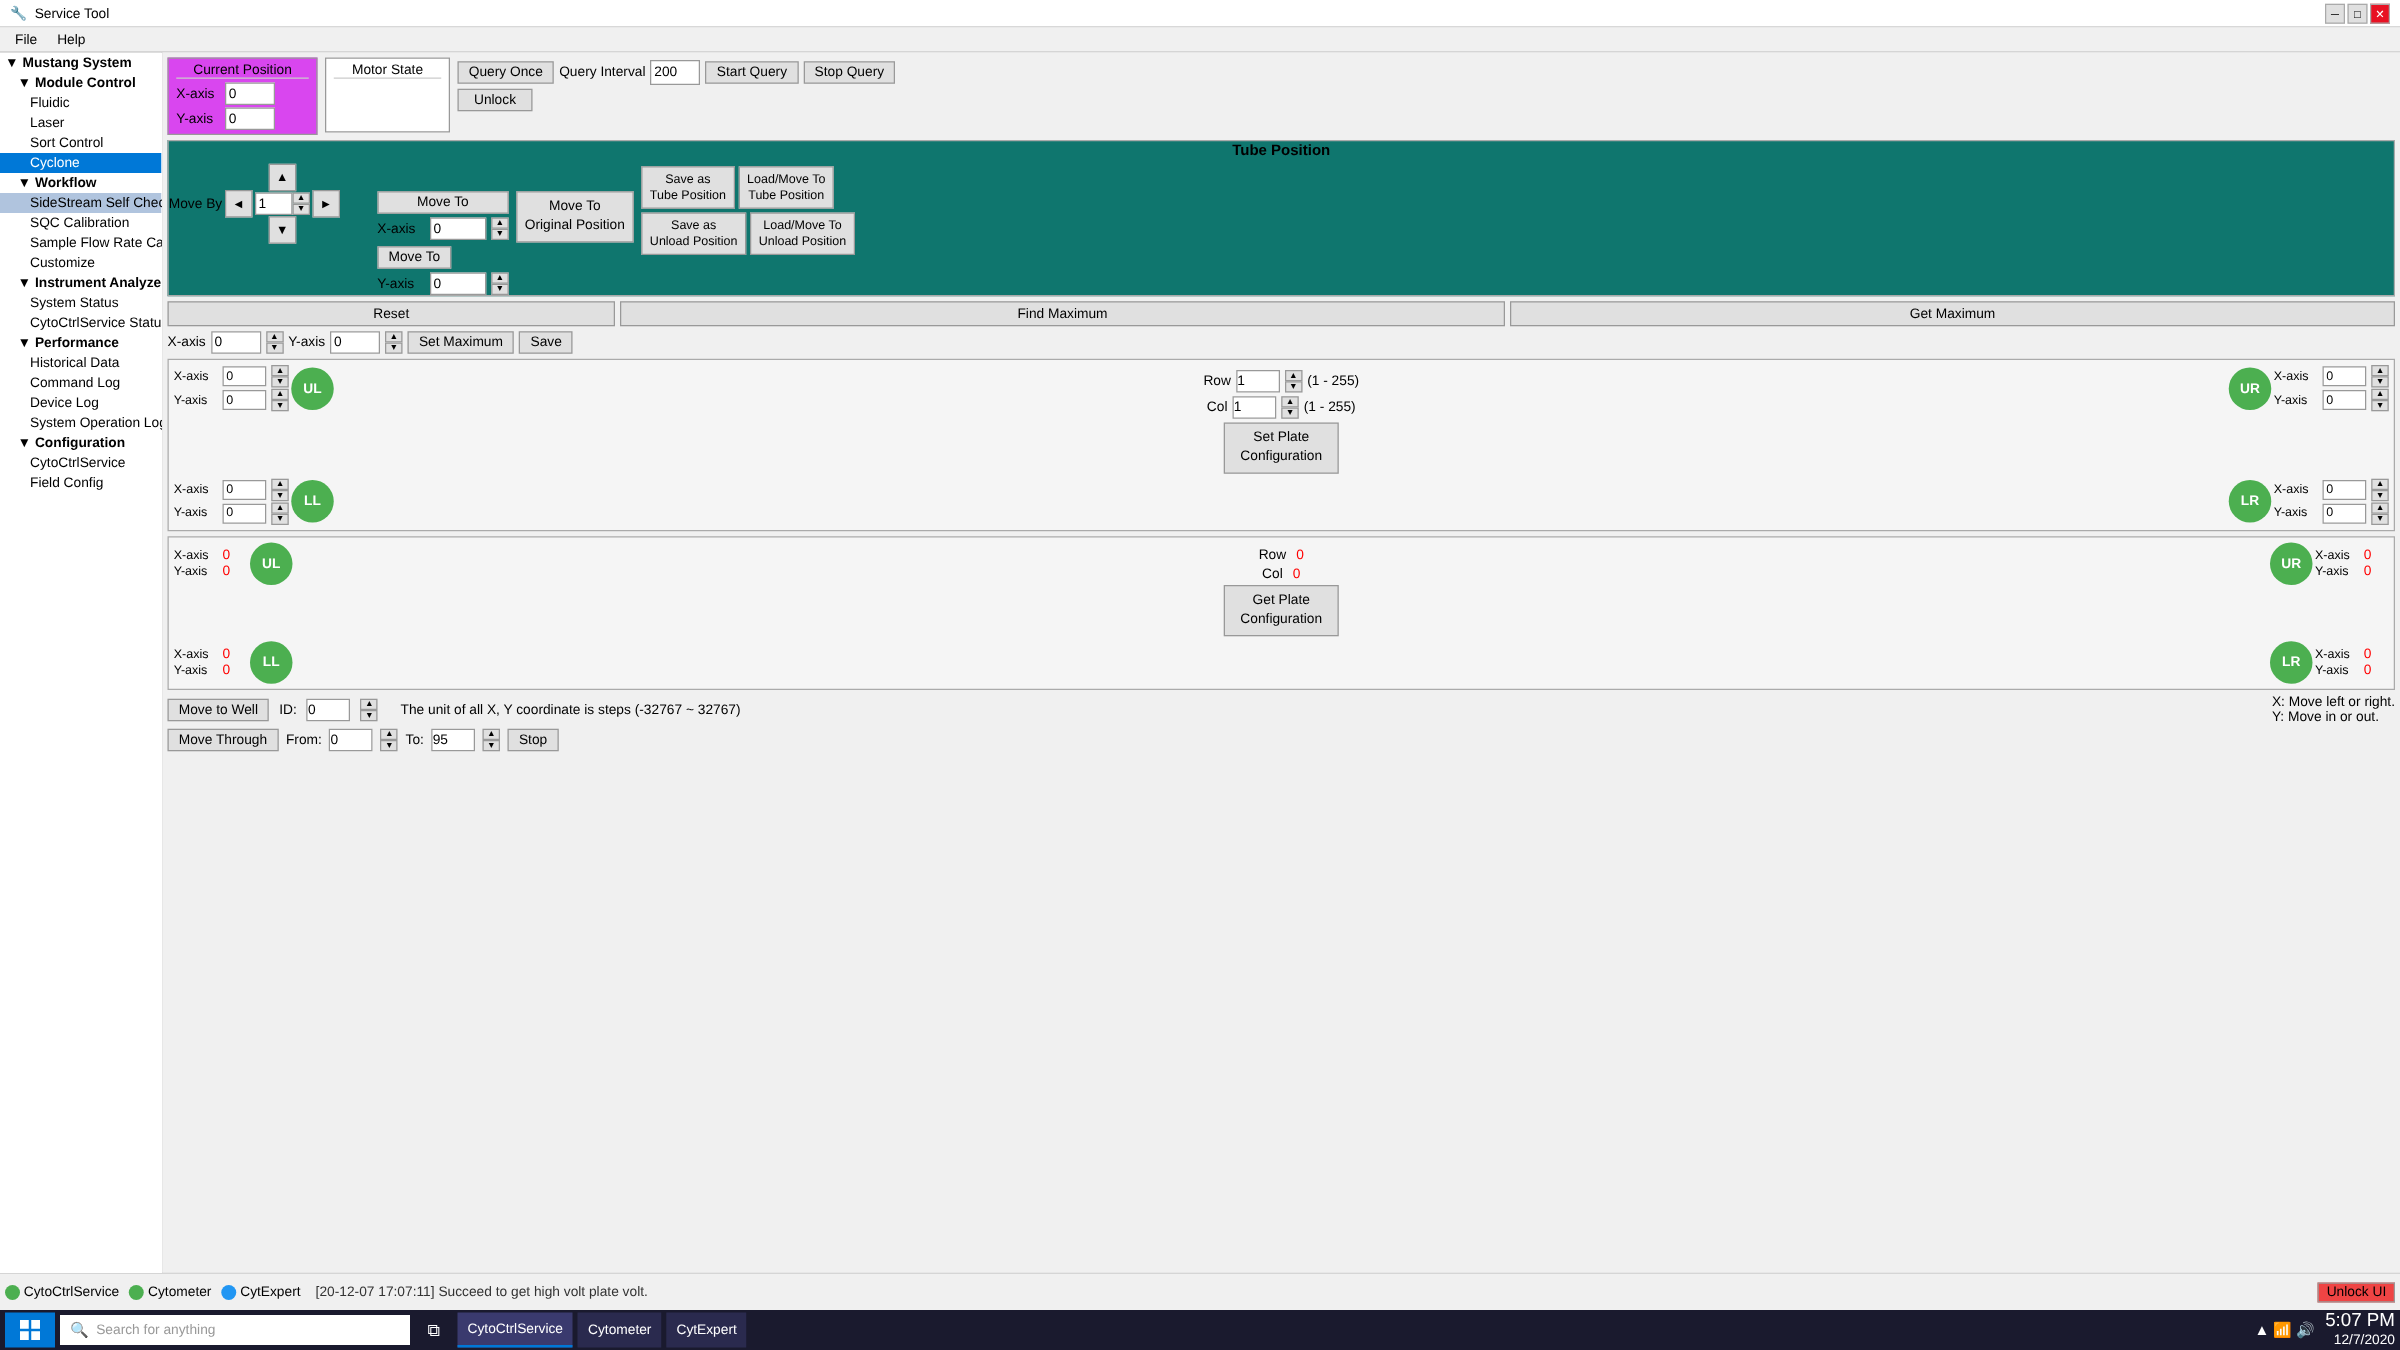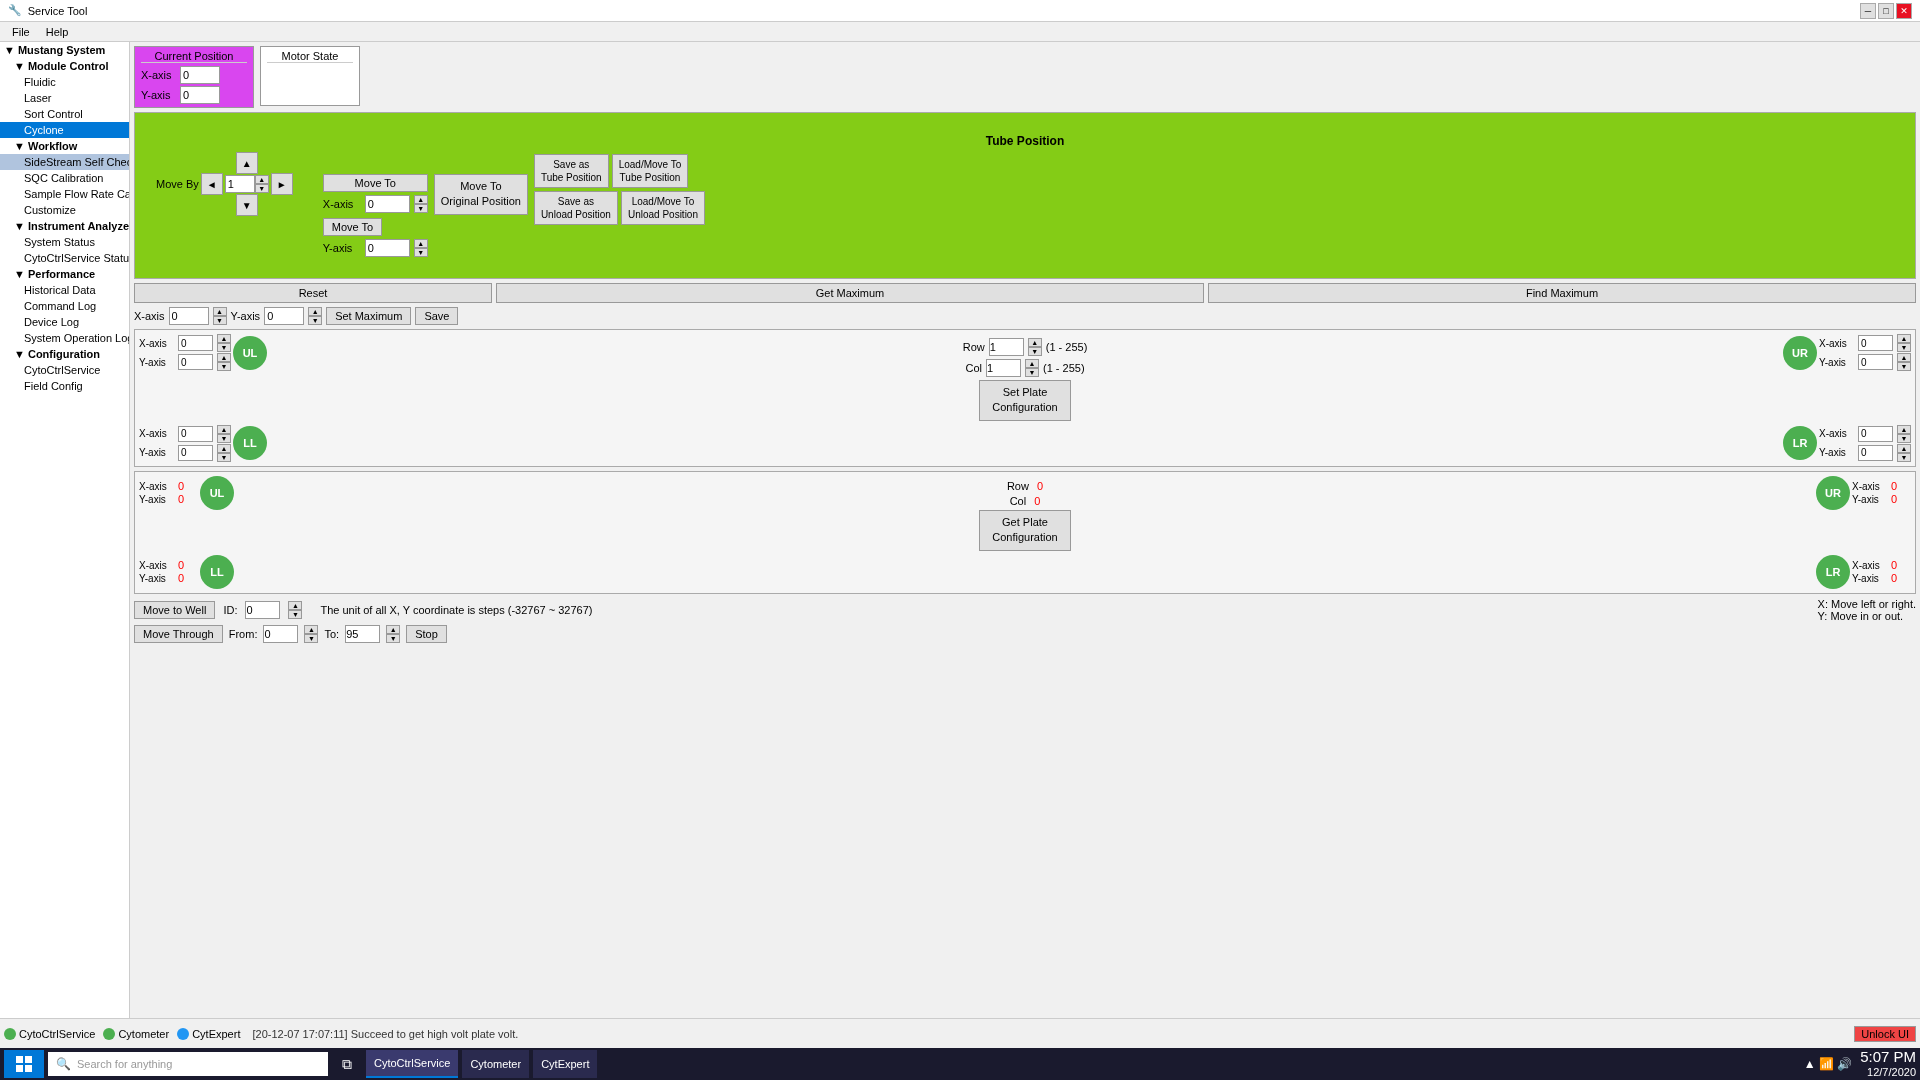--- a/index.html
+++ b/index.html
@@ -119,23 +119,35 @@
           <span class="axis-label">Y-axis</span>
           <input type="text" class="axis-value" value="0" style="">
         </div>
       </div>
 
       <div style="border:1px solid #999; padding:3px 6px; background:#fff; min-width:100px;">
         <div style="text-align:center; font-size:11px; border-bottom:1px solid #ccc; margin-bottom:3px;">Motor State</div>
         <div style="height:36px;"></div>
       </div>
 
-    </div>
-
-    <div style="border:1px solid #aaa; padding:21px; background:#84cc16; margin-bottom:4px;">
+      <div style="display:flex; flex-direction:column; gap:3px; padding-top:2px;">
+        <div style="display:flex; align-items:center; gap:4px;">
+          <button class="btn">Query Once</button>
+          <span style="font-size:11px;">Query Interval</span>
+          <input type="text" class="interval-input" value="200" style="">
+          <button class="btn">Start Query</button>
+          <button class="btn">Stop Query</button>
+        </div>
+        <div>
+          <button class="btn" style="min-width:60px;">Unlock</button>
+        </div>
+      </div>
+    </div>
+
+    <div style="border:1px solid #aaa; padding:0; background:#0f766e; margin-bottom:4px;">
 
       <div style="text-align:center; font-size:12px; font-weight:bold; margin-bottom:4px;">Tube Position</div>
 
       <div style="display:flex; align-items:flex-start; gap:6px;">
 
         <div style="display:flex; flex-direction:row; align-items:center; gap:2px;">
           <span style="font-size:11px;">Move By</span>
           <div style="display:flex; align-items:center; gap:2px;">
 
             <button class="arrow-btn">◄</button>
@@ -200,22 +212,22 @@
             <button class="tube-btn" style="white-space:pre-line;">Load/Move To
 Unload Position</button>
           </div>
         </div>
 
       </div>
     </div>
 
     <div style="display:flex; gap:4px; margin-bottom:4px;border-radius:10px;">
       <button class="btn" style="flex:1; text-align:center; padding:3px;">Reset</button>
+      <button class="btn" style="flex:2; text-align:center; padding:3px;">Find Maximum</button>
       <button class="btn" style="flex:2; text-align:center; padding:3px;">Get Maximum</button>
-      <button class="btn" style="flex:2; text-align:center; padding:3px;">Find Maximum</button>
     </div>
 
     <div style="display:flex; align-items:center; gap:4px; margin-bottom:4px;">
       <span style="font-size:11px;">X-axis</span>
       <input type="text" value="0" style="width: 40px; height: 18px; border: 1px solid rgb(153, 153, 153); font-size: 11px; padding: 1px 2px;">
       <div style="display:flex;flex-direction:column;">
         <button class="spinbox-arrow">▲</button>
         <button class="spinbox-arrow">▼</button>
       </div>
       <span style="font-size:11px;">Y-axis</span>

